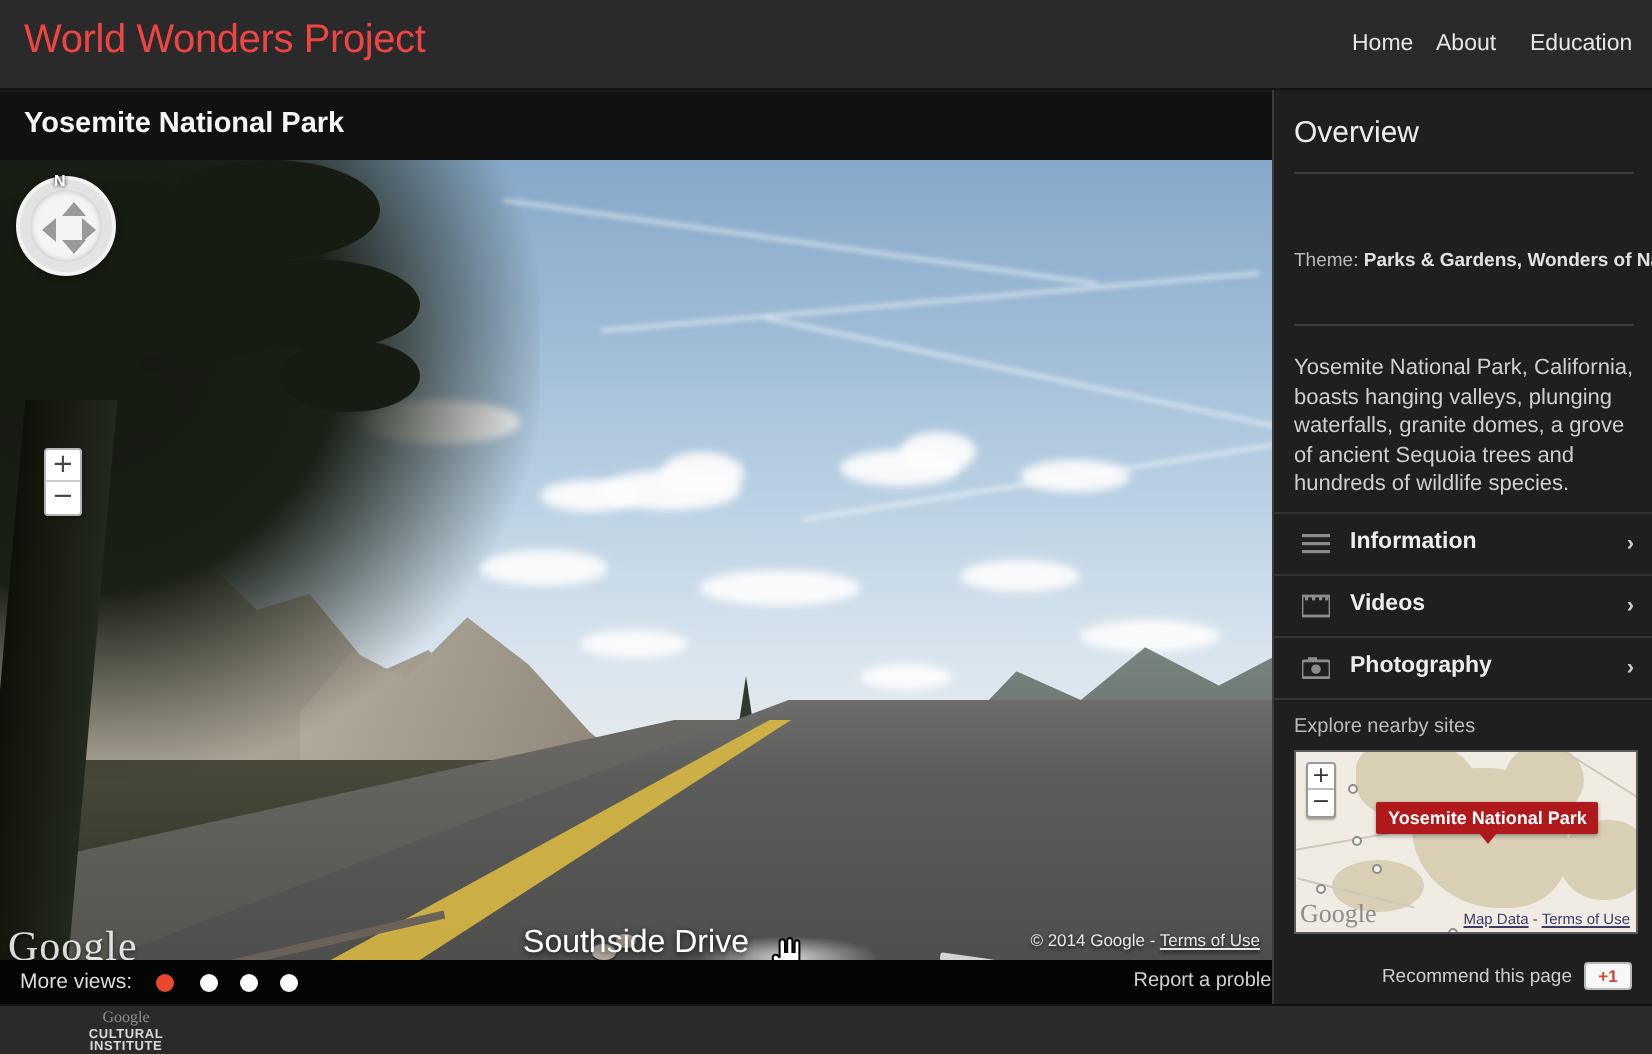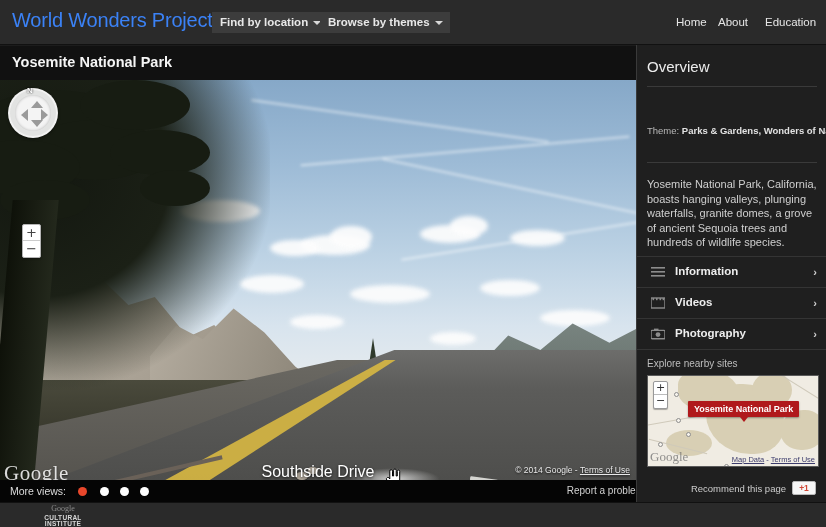--- a/index.html
+++ b/index.html
@@ -11,21 +11,21 @@
   }
 
   
   #topnav {
     position: absolute; left: 0; top: 0; width: 826px; height: 45px;
     background: #2a2a2a;
     border-bottom: 1px solid #111;
   }
   #brand {
     position: absolute; left: 12px; top: 9px;
-    font-size: 20px; color: #3b82f6; font-weight: 400;
+    font-size: 20px; color: #ef4444; font-weight: 400;
     letter-spacing: -0.2px;
   }
   .navbtn {
     position: absolute; top: 12px; height: 21px;
     background: #3c3c3c; color: #e8e8e8;
     font-size: 11.5px; font-weight: bold;
     padding: 0 20px 0 8px; line-height: 21px;
     cursor: pointer; white-space: nowrap;
   }
   .navbtn .caret {
@@ -345,29 +345,21 @@
     display: block; margin-bottom: 2px;
   }
   #gci .c { font-size: 6.5px; font-weight: bold; color: #d8d8d8; letter-spacing: .3px; display: block; }
 </style>
 </head>
 <body>
 
 <div id="topnav">
   <div id="brand">World Wonders Project</div>
 
-  <div class="navbtn" id="btn-loc">
-    <span>Find by location</span>
-    <span class="caret"></span>
-  </div>
-
-  <div class="navbtn" id="btn-themes">
-    <span>Browse by themes</span>
-    <span class="caret"></span>
-  </div>
+
 
   <a class="toplink" id="link-home">Home</a>
   <a class="toplink" id="link-about">About</a>
   <a class="toplink" id="link-edu">Education</a>
 </div>
 
 <div id="titlebar">
   <div id="place-title">Yosemite National Park</div>
 </div>
 

